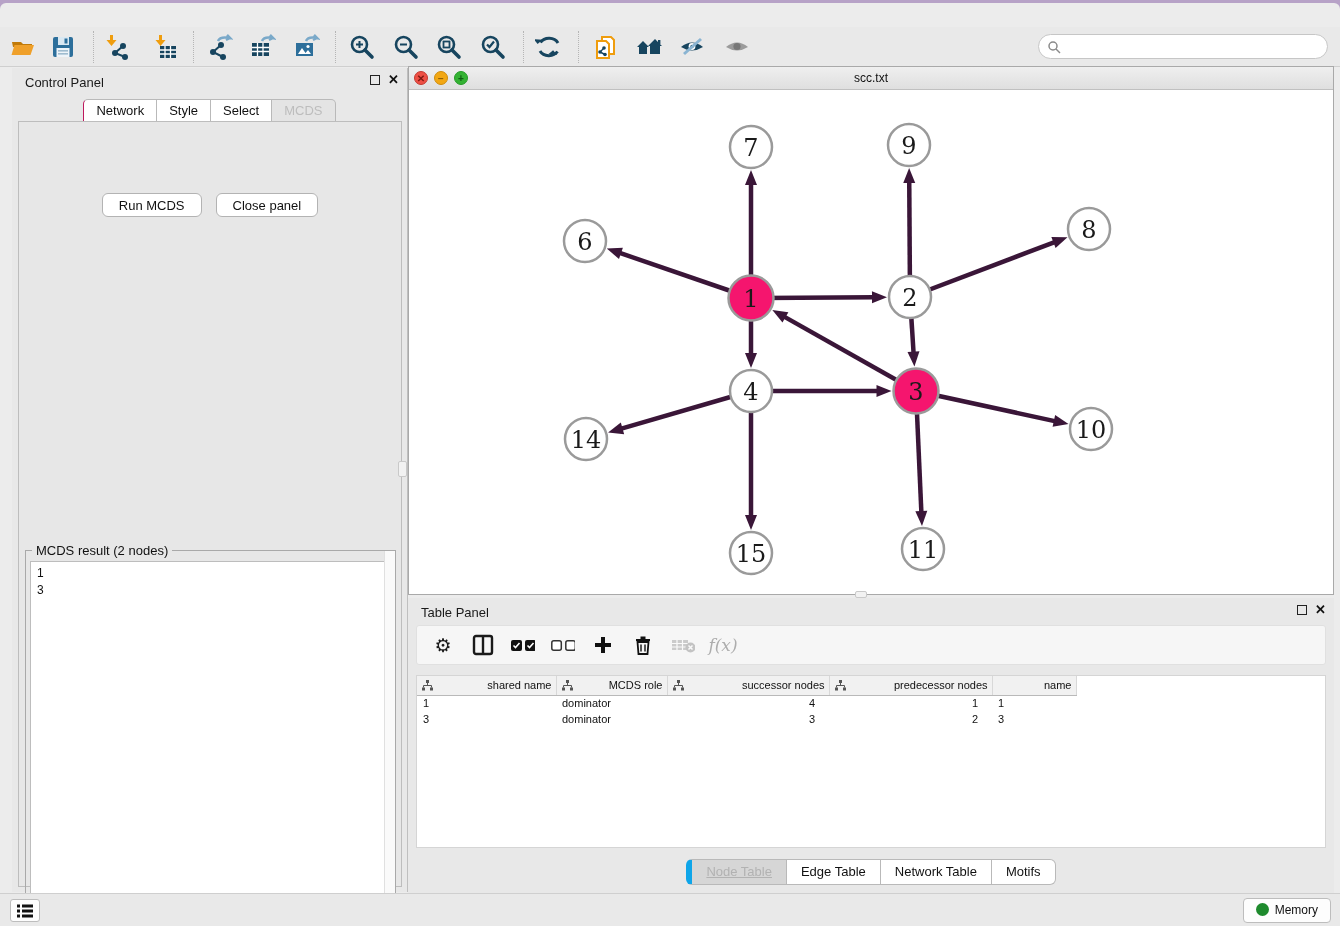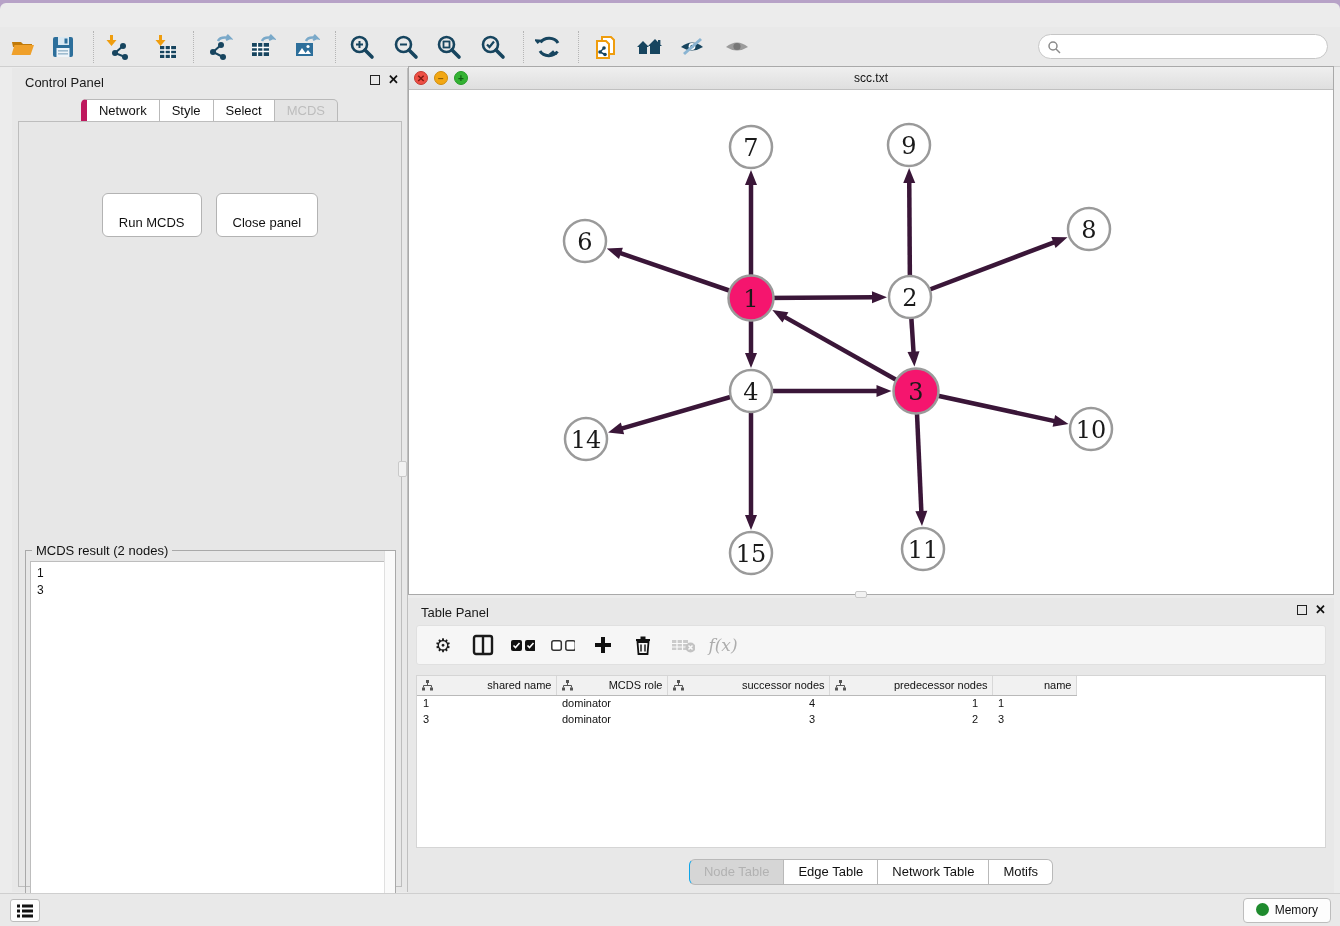--- a/index.html
+++ b/index.html
@@ -33,36 +33,36 @@
                    background:#e8e8e8; border-right:1px solid #bfbfbf; }
   .panel-header { position:relative; height:28px; }
   .panel-title { position:absolute; left:13px; top:7px; font-size:13px; color:#1a1a1a; }
   .win-btns { position:absolute; right:8px; top:7px; display:flex; gap:8px; align-items:center; }
   .float-btn { width:10px; height:10px; border:1.5px solid #222; display:inline-block; }
   .close-btn { font-size:13px; font-weight:bold; color:#111; line-height:10px; cursor:pointer; }
 
   .cp-tabs { position:absolute; left:0; top:31px; width:100%; display:flex; justify-content:center; }
   .tabseg { font-size:13px; padding:3px 12px 4px; background:#fff; border:1px solid #b9b9b9;
             border-left:none; color:#111; cursor:pointer; }
-  .tabseg:first-child { border-left:6px solid #be185d; border-radius:5px 0 0 0; }
+  .tabseg:first-child { border-left:1px solid #be185d; border-radius:5px 0 0 0; }
   .tabseg.last { border-radius:0 5px 0 0; }
   .tabseg.selected { background:#e4e4e4; color:#bdbdbd; }
 
   .cp-content { position:absolute; left:6px; top:53px; width:384px; height:766px;
                 background:#e7e7e7; border:1px solid #bdbdbd; }
   .opt-label { margin-top:18px; text-align:center; font-size:13px; color:#111; }
   .dropdown { position:absolute; left:38px; top:38px; width:309px; height:24px; background:#fff;
               border:1px solid #b9b9b9; border-radius:6px; display:flex; align-items:center;
               padding:0 6px 0 10px; font-size:13px; color:#111; cursor:pointer; }
   .dropdown .dd-text { flex:1; }
   .stepper { display:flex; flex-direction:column; align-items:center; line-height:5px;
              font-size:9px; color:#333; padding-right:2px; }
   .btn-row { position:absolute; left:0; top:71px; width:100%; display:flex; justify-content:center; gap:14px; }
   .push-btn { font-size:13px; color:#111; background:#fff; border:1px solid #b3b3b3;
-              border-radius:6px; padding:21px 16px; cursor:pointer; height:24px;
+              border-radius:6px; padding:3px 16px; cursor:pointer; height:24px;
               font-family:"Liberation Sans",sans-serif; }
 
   .result-box { position:absolute; left:6px; top:428px; width:371px; height:376px;
                 border:1px solid #a9a9a9; }
   .result-legend { position:absolute; left:6px; top:-8px; background:#e7e7e7; padding:0 4px;
                    font-size:13px; color:#111; }
   .result-area { position:absolute; left:4px; top:10px; right:4px; bottom:4px; background:#fff;
                  border:1px solid #bdbdbd; font-size:12px; color:#111; padding:3px 0 0 6px;
                  white-space:pre; line-height:17px; }
   .result-scroll { position:absolute; right:0; top:0; bottom:0; width:11px; background:#fafafa;
@@ -102,21 +102,21 @@
                   border-bottom:1px solid #b9b9b9; height:19px; padding:0 4px; color:#111;
                   position:relative; text-align:right; }
   .datatable th .hicon { position:absolute; left:5px; top:4px; }
   .datatable td { height:16px; padding:0 6px; color:#111; }
   .datatable td.num { text-align:right; padding-right:14px; }
   .col1{width:139px;} .col2{width:111px;} .col3{width:162px;} .col4{width:163px;} .col5{width:84px;}
 
   .tp-tabs { position:absolute; left:0; bottom:8px; width:100%; display:flex; justify-content:center; }
   .tp-tab { font-size:13px; padding:4px 14px 5px; background:#fff; border:1px solid #b9b9b9;
             border-left:none; cursor:pointer; color:#111; }
-  .tp-tab:first-child { border-left:1px solid #0ea5e9; border-radius:6px 0 0 6px; }
+  .tp-tab:first-child { border-left:6px solid #0ea5e9; border-radius:6px 0 0 6px;text-decoration:underline; }
   .tp-tab.last { border-radius:0 6px 6px 0; }
   .tp-tab.selected { background:#d6d6d6; color:#b2b2b2; }
 
   
   .statusbar { position:absolute; left:0; bottom:0; width:100%; height:33px;
                background:#e9e9e9; border-top:1px solid #cfcfcf; }
   .status-left-btn { position:absolute; left:10px; top:5px; width:30px; height:23px; background:#fdfdfd;
                      border:1px solid #bdbdbd; border-radius:3px; display:flex; align-items:center;
                      justify-content:center; cursor:pointer; }
   .memory-btn { position:absolute; right:9px; top:4px; height:25px; background:#fdfdfd;

